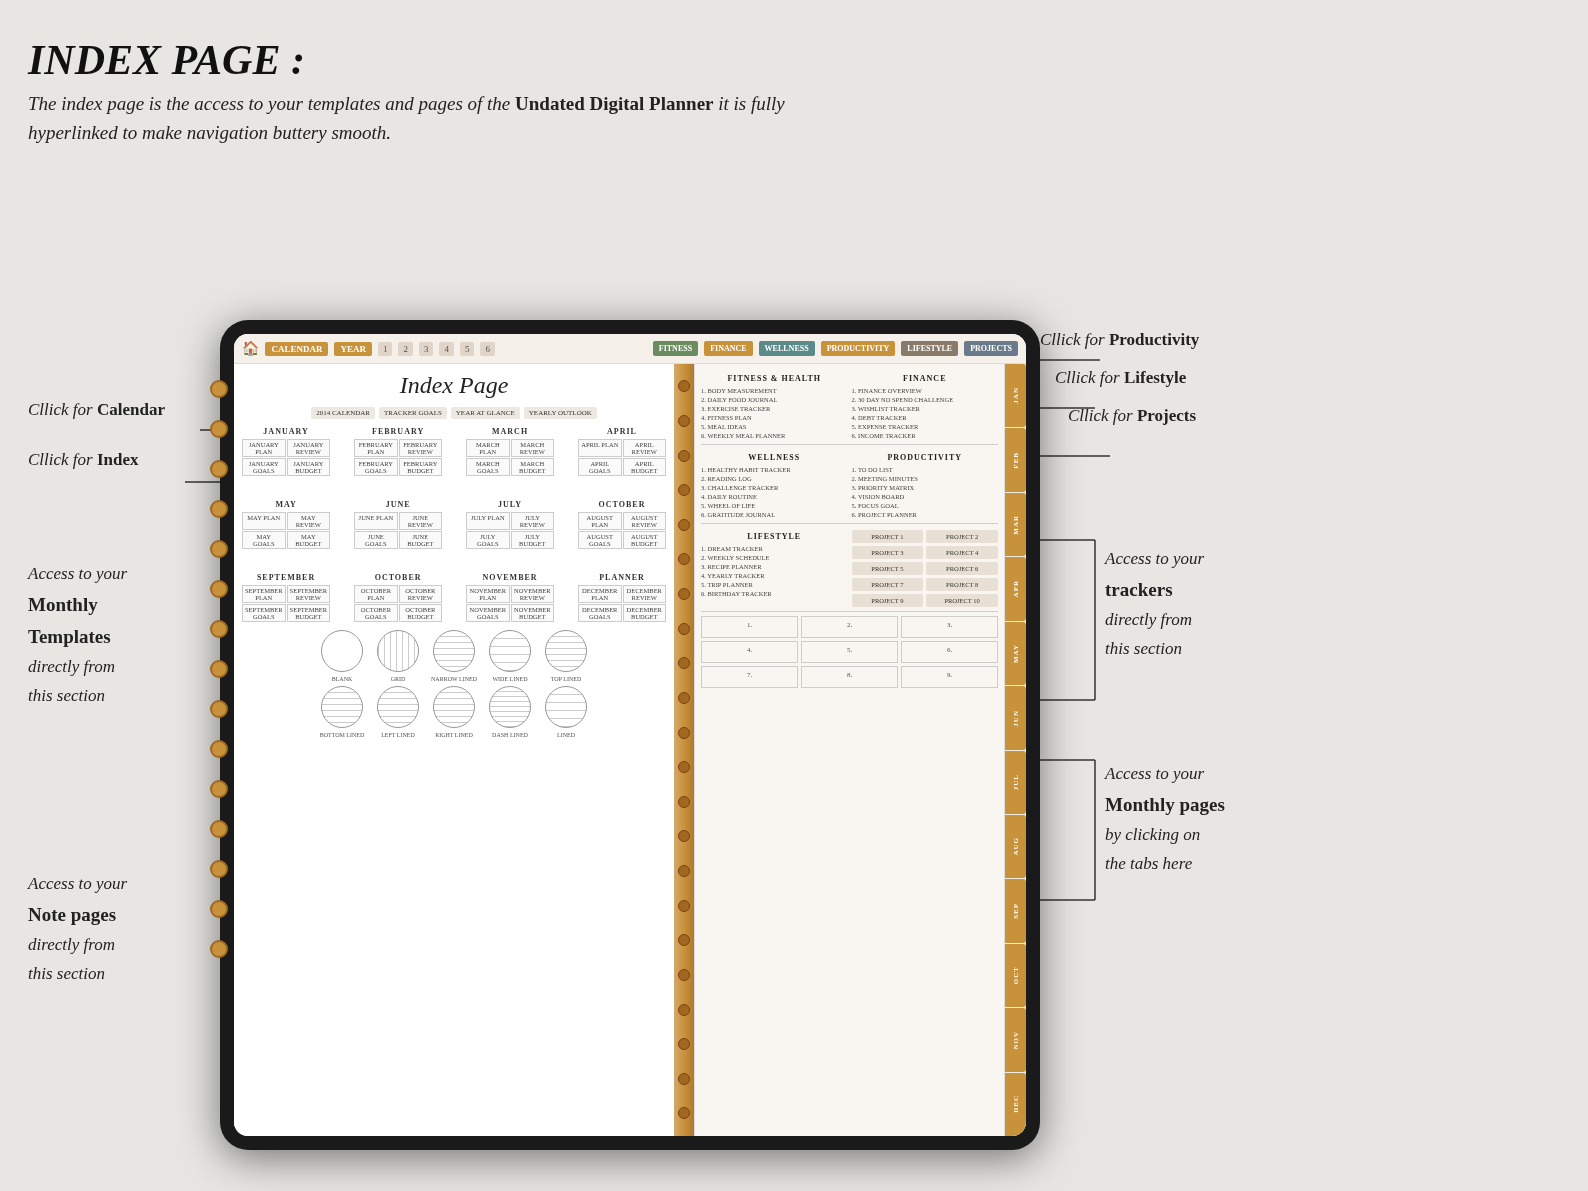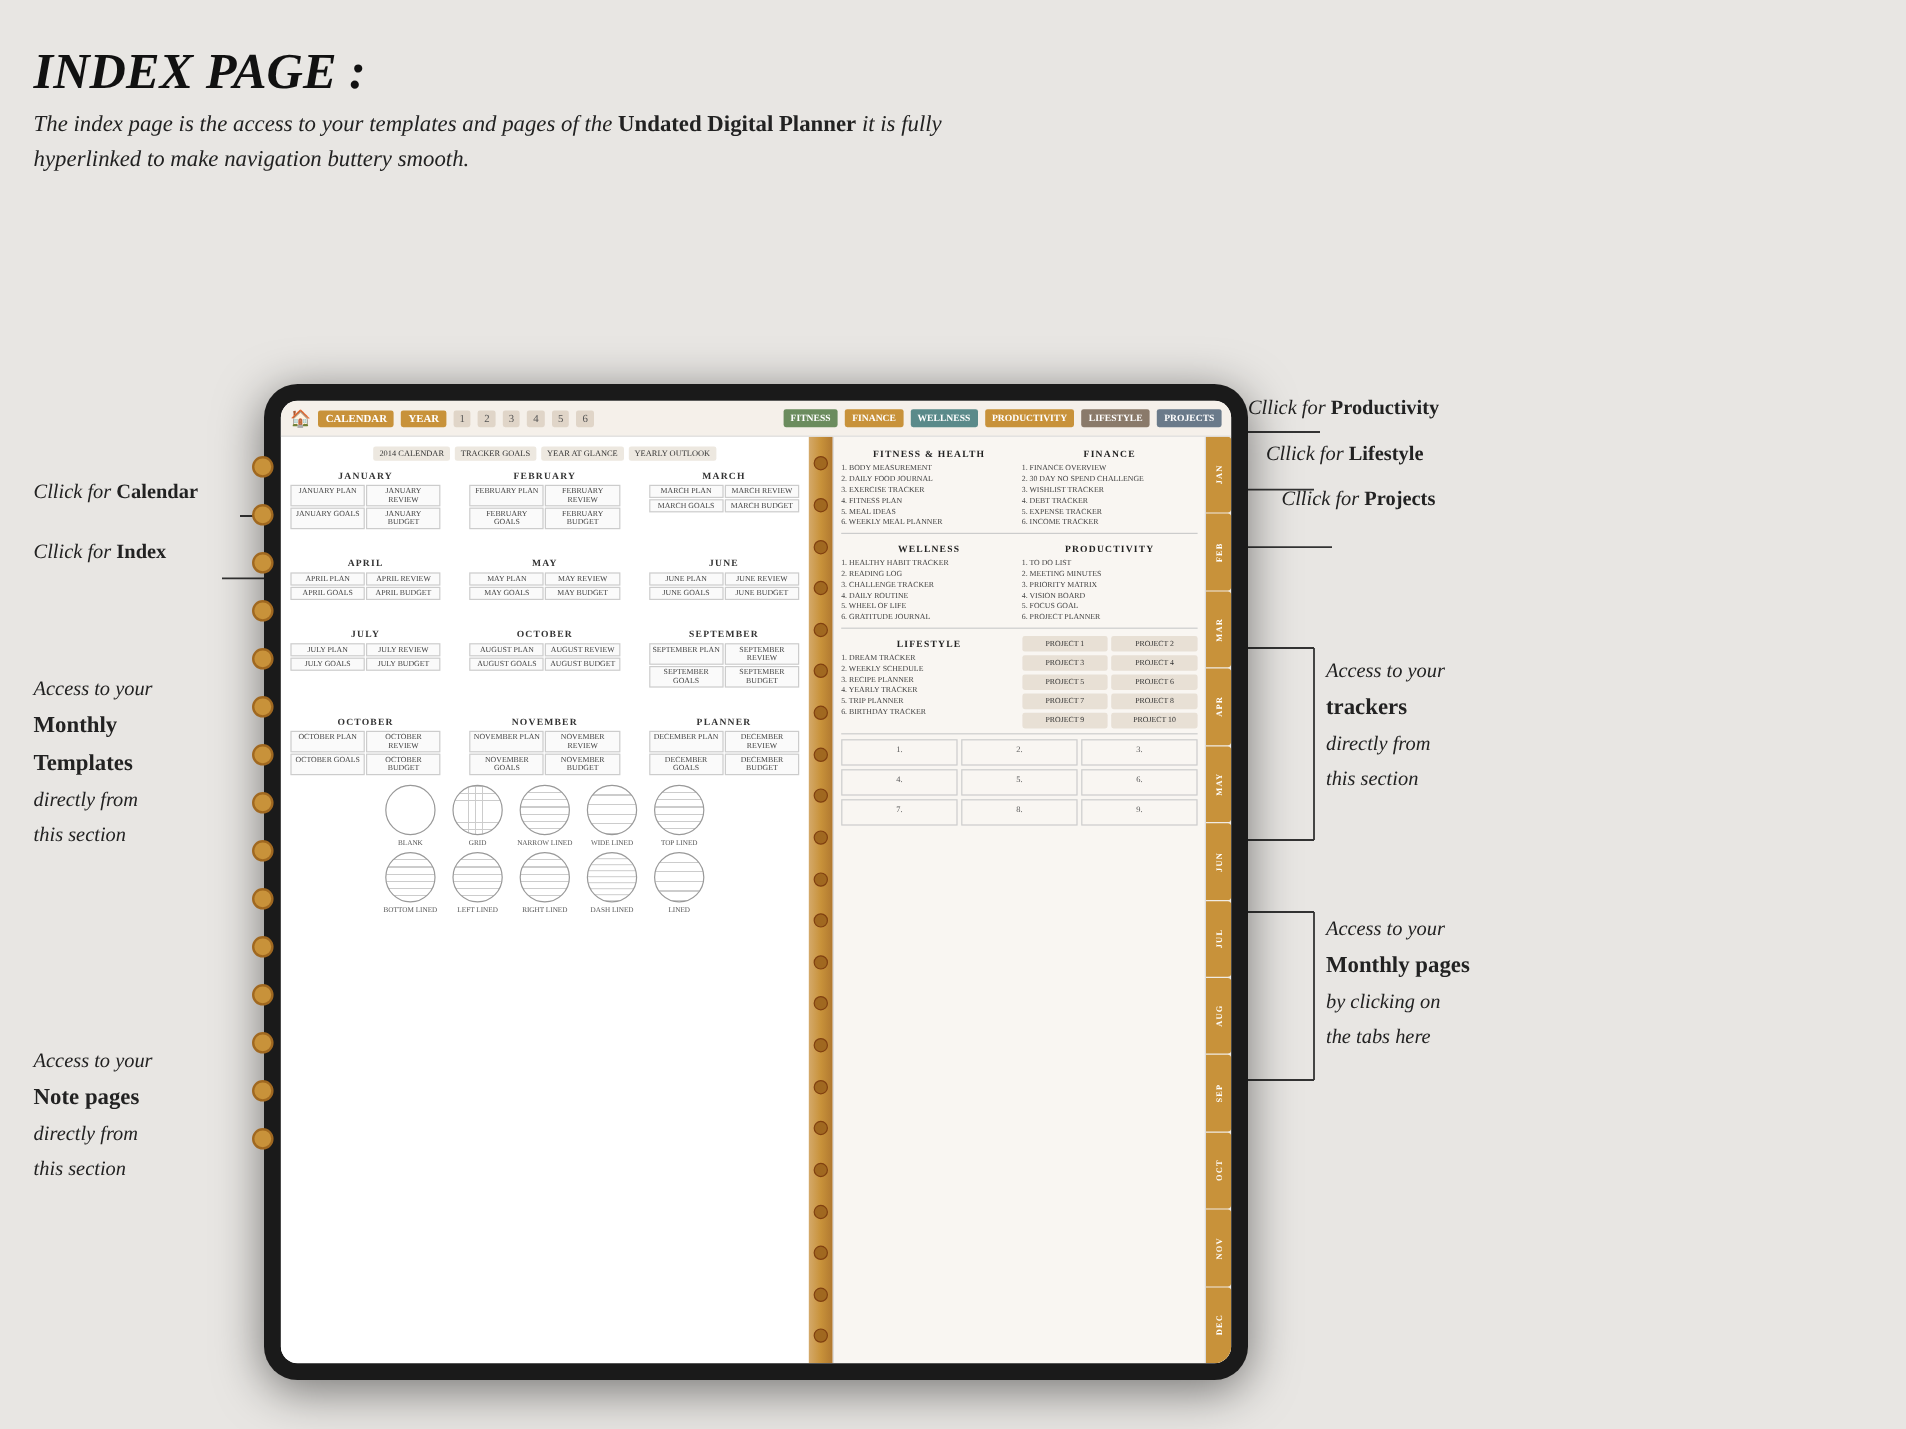--- a/index.html
+++ b/index.html
@@ -159,21 +159,21 @@
       font-family: 'Palatino Linotype', Palatino, serif;
       font-size: 24px;
       color: #222;
       margin-bottom: 8px;
       font-style: italic;
     }
 
     
     .month-grid {
       display: grid;
-      grid-template-columns: 1fr 1fr 1fr;
+      grid-template-columns: 1fr 1fr 1fr 1fr;
       gap: 24px;
       font-size: 7px;
       color: #333;
     }
     .month-block { border: none; }
     .month-header {
       text-align: center;
       font-weight: bold;
       font-size: 8px;
       margin-bottom: 3px;
@@ -430,20 +430,21 @@
         <span class="nav-tab finance">FINANCE</span>
         <span class="nav-tab wellness">WELLNESS</span>
         <span class="nav-tab productivity">PRODUCTIVITY</span>
         <span class="nav-tab lifestyle">LIFESTYLE</span>
         <span class="nav-tab projects">PROJECTS</span>
       </div>
 
       <div class="content-area">
 
         <div class="left-panel">
+          <div class="index-title">Index Page</div>
 
           <div style="display:flex; gap:4px; margin-bottom:8px; justify-content:center;">
             <span style="font-size:7px; color:#333; background:#ede8e0; padding:2px 5px; border-radius:2px;">2014 CALENDAR</span>
             <span style="font-size:7px; color:#333; background:#ede8e0; padding:2px 5px; border-radius:2px;">TRACKER GOALS</span>
             <span style="font-size:7px; color:#333; background:#ede8e0; padding:2px 5px; border-radius:2px;">YEAR AT GLANCE</span>
             <span style="font-size:7px; color:#333; background:#ede8e0; padding:2px 5px; border-radius:2px;">YEARLY OUTLOOK</span>
           </div>
 
           <div class="month-grid">
 

